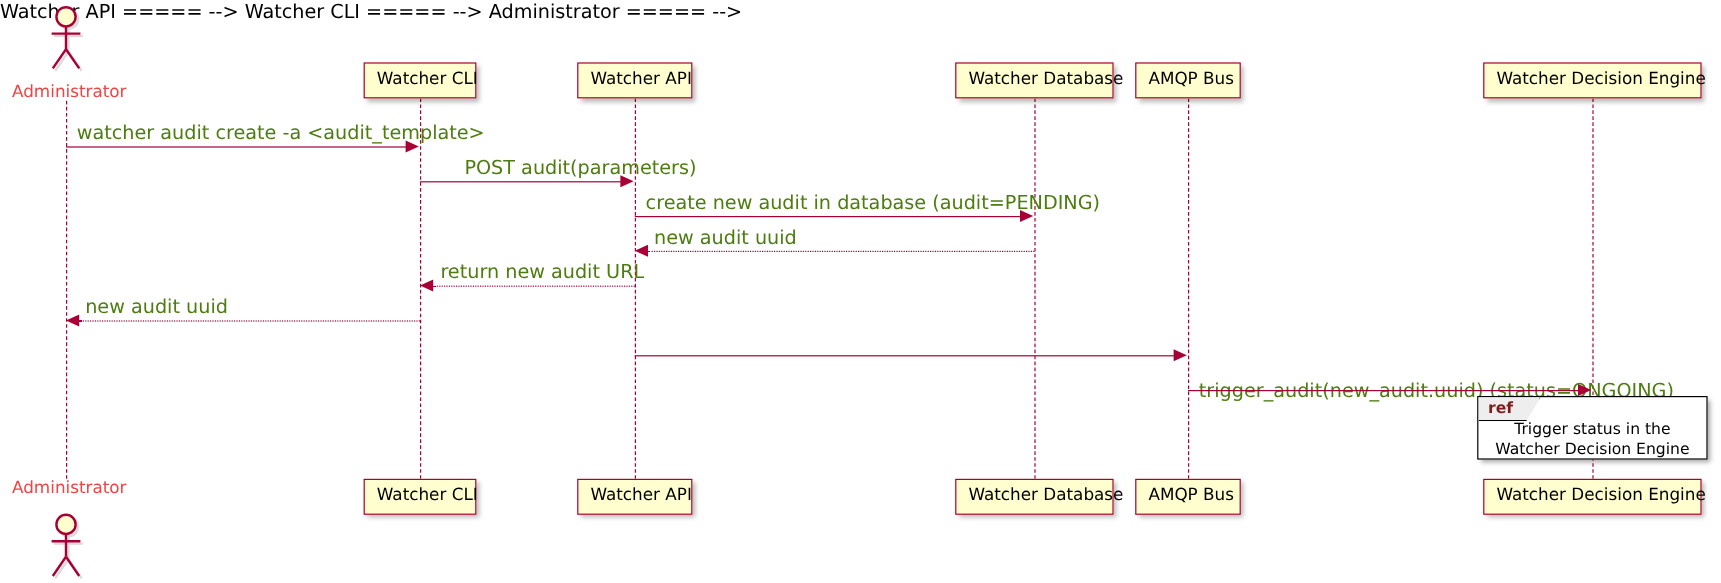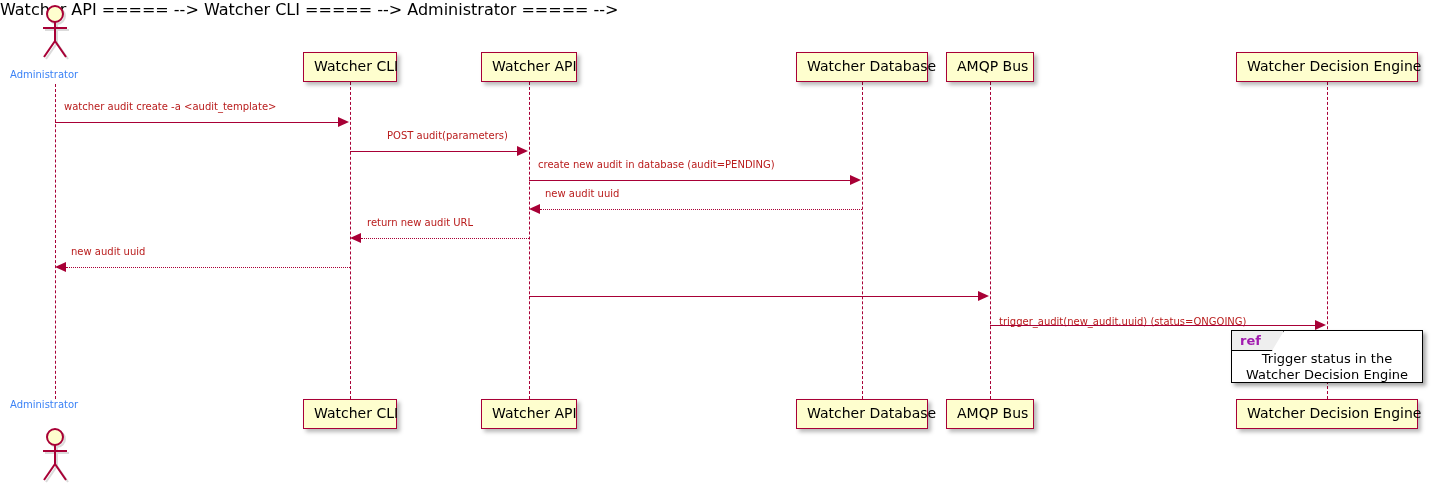--- a/index.html
+++ b/index.html
@@ -42,38 +42,38 @@
   }
 
   
   .actor-fig {
     position: absolute;
     width: 42px;
     height: 58px;
   }
   .actor-label {
     position: absolute;
-    font-size: 10px;
-    color: #3b82f6;
+    font-size: 14px;
+    color: #ef4444;
     white-space: nowrap;
   }
 
   
   .msg-line {
     position: absolute;
     height: 0;
     border-top: 1.5px solid #A80036;
   }
   .msg-line.dotted {
     border-top: 1.5px dotted #A80036;
   }
   .msg-label {
     position: absolute;
-    font-size: 10px;
-    color: #b91c1c;
+    font-size: 16px;
+    color: #4d7c0f;
     white-space: nowrap;
   }
   .arrowhead {
     position: absolute;
     width: 0;
     height: 0;
   }
   .arrowhead.right {
     border-top: 5px solid transparent;
     border-bottom: 5px solid transparent;
@@ -96,21 +96,21 @@
   .ref-tab {
     position: absolute;
     left: 0;
     top: 0;
     height: 19px;
     background: #EEEEEE;
     border-right: 1.5px solid #000000;
     border-bottom: 1.5px solid #000000;
     font-size: 13px;
     font-weight: bold;
-    color: #a21caf;
+    color: #7f1d1d;
     line-height: 19px;
     padding: 0 22px 0 8px;
     clip-path: polygon(0 0, 100% 0, calc(100% - 12px) 100%, 0 100%);
   }
   .ref-body {
     position: absolute;
     left: 0;
     right: 0;
     top: 20px;
     text-align: center;

